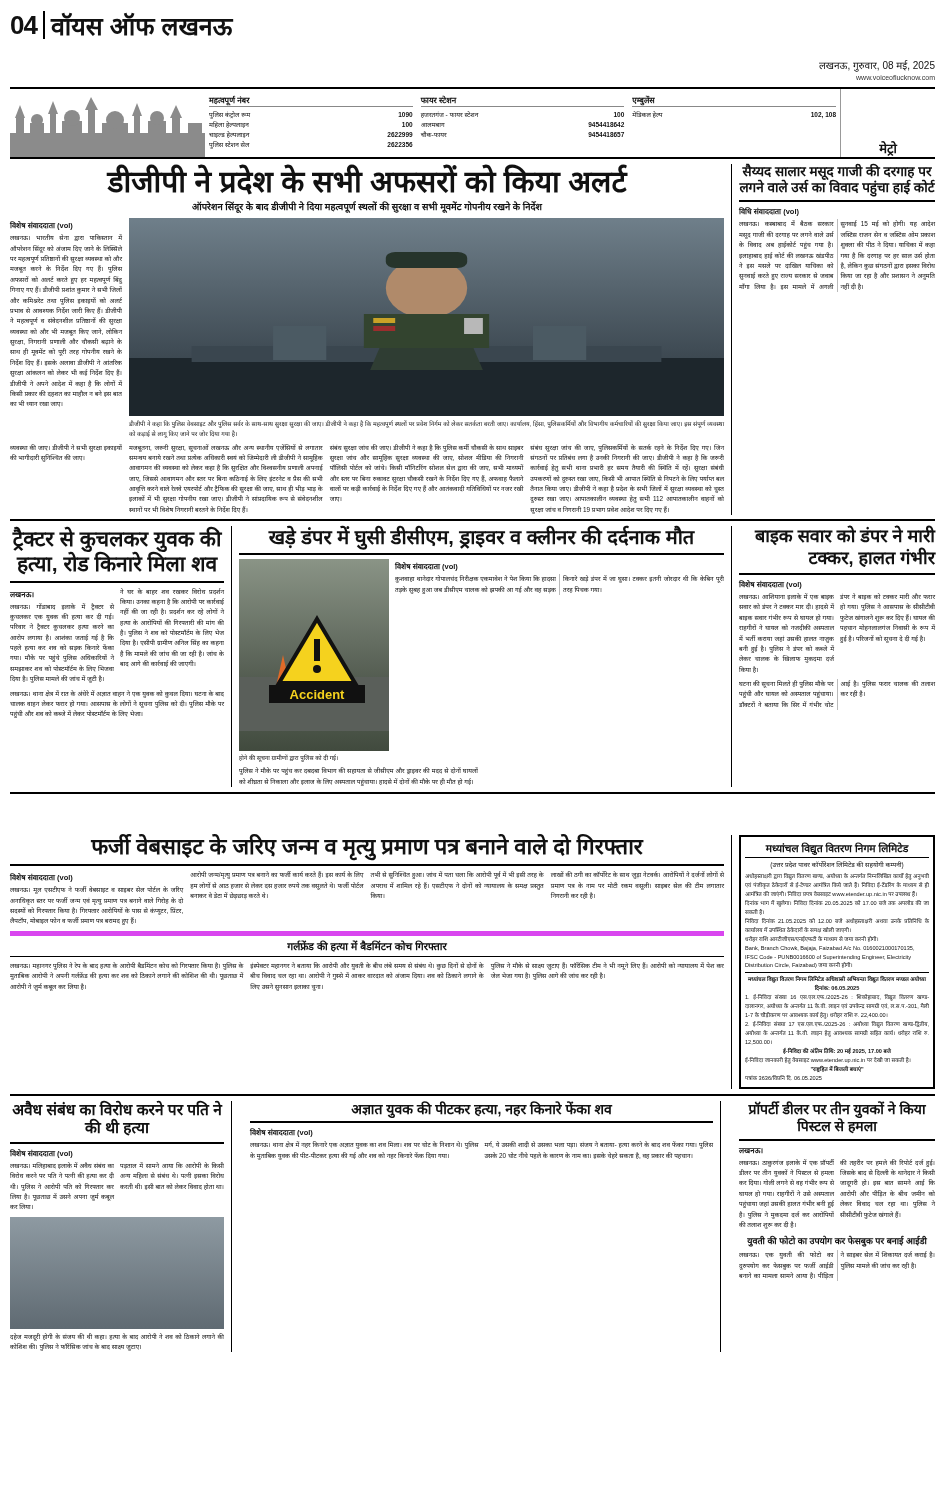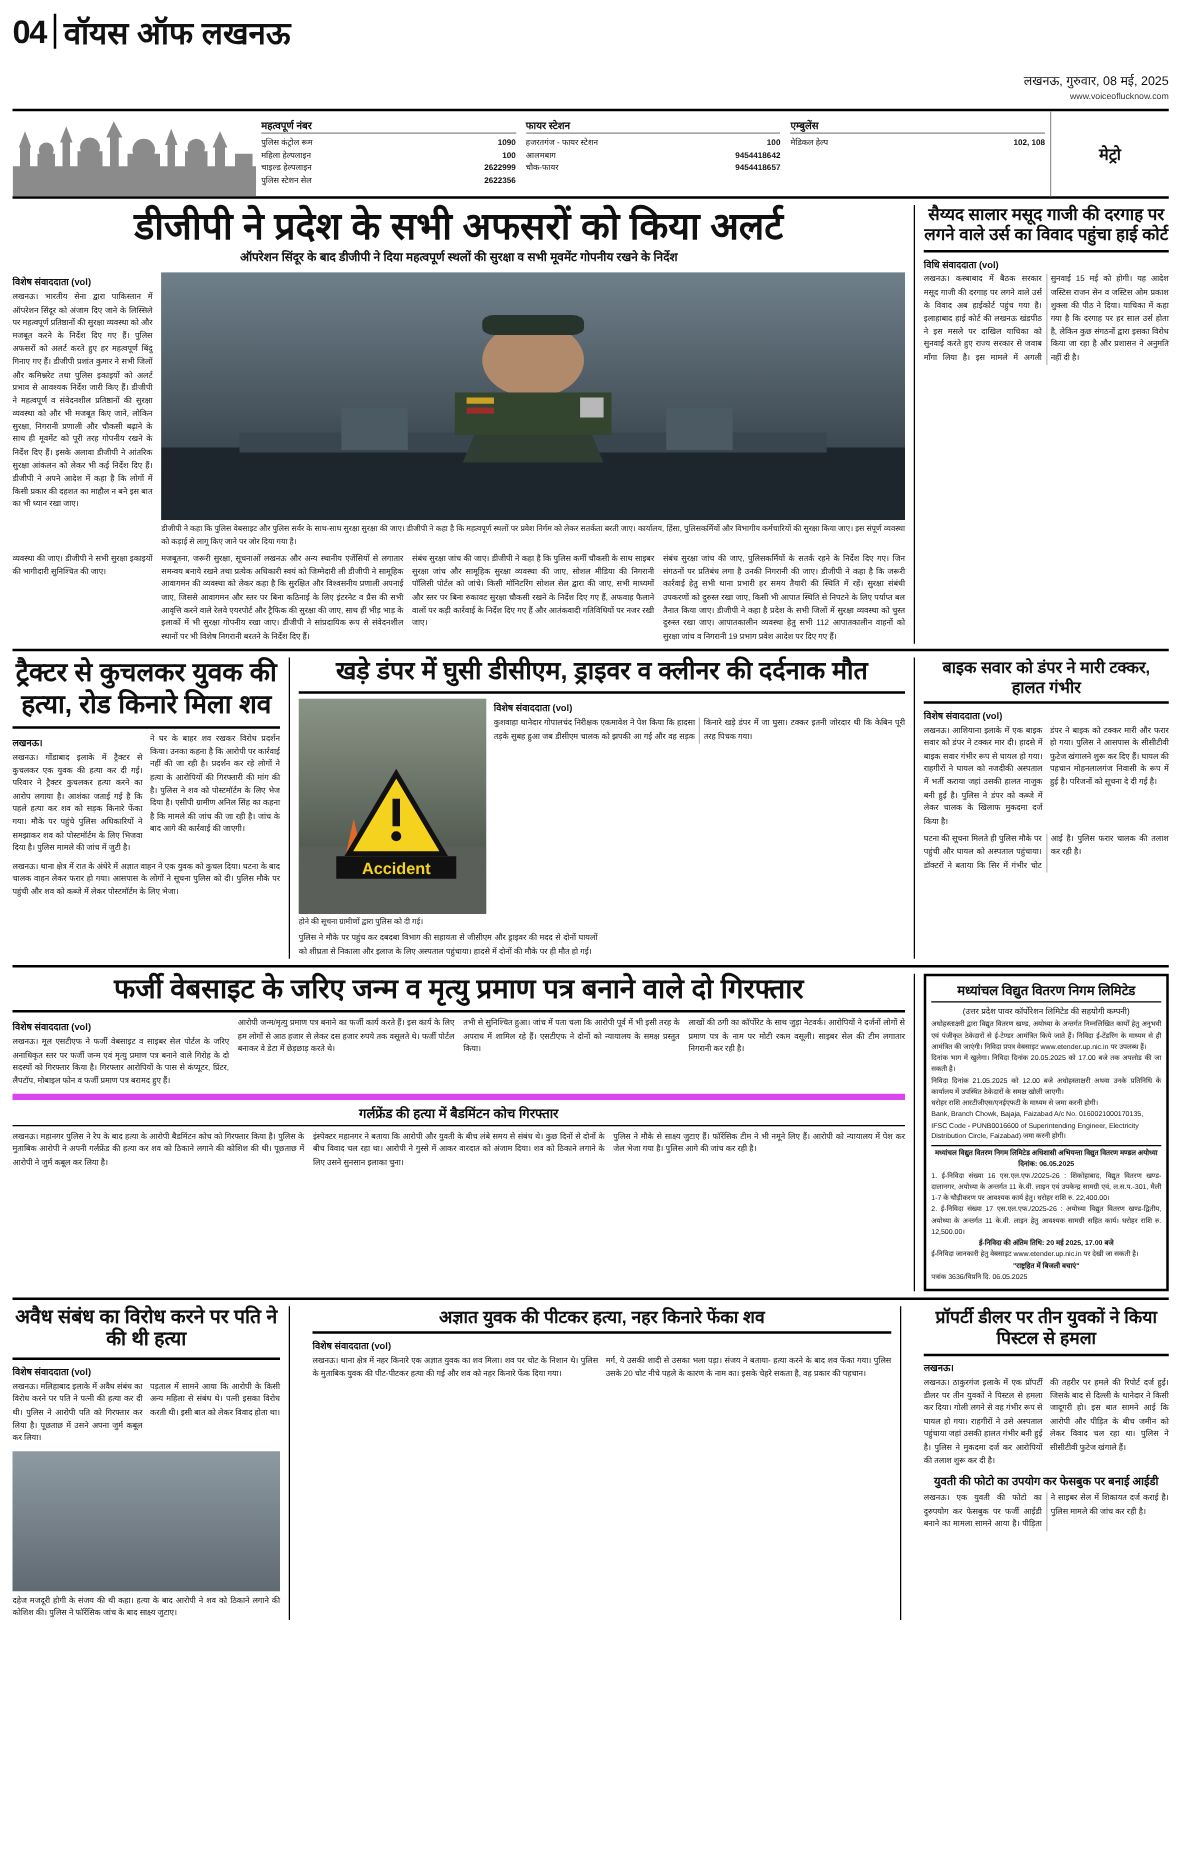--- a/index.html
+++ b/index.html
@@ -27,21 +27,21 @@
   
   .infostrip { display:flex; align-items:stretch; border-bottom:2px solid #000; height:70px; }
   .skyline { width:195px; position:relative; overflow:hidden; }
   .skyline svg { position:absolute; bottom:0; left:0; }
   .helpcols { display:flex; flex:1; font-size:6.5px; padding:5px 4px 0 4px; gap:8px; }
   .helpcol { flex:1; }
   .helpcol h4 { margin:0 0 3px 0; font-size:8px; font-weight:bold; border-bottom:1px solid #888; padding-bottom:1px;}
   .helprow { display:flex; justify-content:space-between; line-height:1.55; }
   .helprow .k { }
   .helprow .v { font-weight:bold; }
-  .metro-box { width:95px; display:flex; align-items:center; justify-content:center; border-left:1px solid #999;font-family:Liberation Mono, monospace; }
+  .metro-box { width:95px; display:flex; align-items:flex-end; justify-content:center; border-left:1px solid #999;font-family:Liberation Mono, monospace; }
   .metro-box span { font-size:13px; font-weight:bold; }
 
   
   .hl { font-weight:bold; line-height:1.12; }
   .byline { font-size:7.5px; font-weight:bold; margin:2px 0 3px 0; }
   .col-text { font-size:6.4px; line-height:1.62; text-align:justify; hyphens:auto; }
   .thickrule { border-top:2px solid #000; }
 
   
   .lead { border-bottom:2px solid #000; padding:5px 0 4px 0; display:flex; gap:7px; }
@@ -59,21 +59,21 @@
 
   
   .band2 { display:flex; gap:7px; border-bottom:2px solid #000; padding:5px 0 5px 0; }
   .b2a { width:222px; border-right:1px solid #000; padding-right:7px; }
   .b2a .hl2 { font-size:21px; text-align:center; line-height:1.2; margin-bottom:4px; }
   .b2b { flex:1; border-right:1px solid #000; padding-right:7px;}
   .b2b .hl2 { font-size:20px; text-align:center; line-height:1.15; margin-bottom:4px; }
   .b2c { width:196px; }
 
   
-  .band3 { display:flex; gap:7px; border-bottom:2px solid #000; padding:5px 0 5px 0; }
+  .band3 { display:flex; gap:7px; border-bottom:2px solid #000; padding:5px 0 5px 0;margin-top:36px; }
   .b3main { flex:1; border-right:1px solid #000; padding-right:7px; }
   .b3main .hl3 { font-size:22px; text-align:center; line-height:1.1; margin-bottom:5px; }
   .b3side { width:196px; }
 
   
   .adbox { border:2px solid #000; padding:4px; }
   .adtitle { text-align:center; font-size:10.5px; font-weight:bold; border-bottom:1px solid #000; padding-bottom:2px; margin-bottom:2px;}
   .adsub { text-align:center; font-size:6.5px; margin-bottom:3px; }
   .adtext { font-size:5.6px; line-height:1.6; text-align:justify; }
   .adcenter { text-align:center; font-weight:bold; }
@@ -84,21 +84,21 @@
   .b4a .hl4 { font-size:15.5px; text-align:center; line-height:1.2; margin-bottom:4px;}
   .b4b { flex:1; border-right:1px solid #000; padding-right:7px;}
   .b4b .hl4 { font-size:14px; text-align:center; line-height:1.2; margin-bottom:4px;}
   .b4c { width:196px; }
 
   .subhead { font-size:10.5px; font-weight:bold; text-align:center; border-top:5px solid #d946ef; border-bottom:1px solid #000; padding:3px 0; margin:4px 0 4px 0; }
   .subhead2 { font-size:9px; font-weight:bold; text-align:center; margin:4px 0 3px 0; }
 
   
   .ph-press { height:198px; background:linear-gradient(180deg,#5d6e78 0%, #46555f 45%, #2d3840 100%); position:relative; }
-  .ph-accident { height:172px; background:linear-gradient(180deg,#7d8a7a 0%, #5f6b5c 60%, #414a3e 100%); position:relative; }
+  .ph-accident { height:192px; background:linear-gradient(180deg,#7d8a7a 0%, #5f6b5c 60%, #414a3e 100%); position:relative; }
   .ph-gray { height:112px; background:linear-gradient(180deg,#8e9aa2 0%,#5f6a72 100%); }
   .smallcaption { font-size:6.1px; line-height:1.5; text-align:justify; margin-top:2px;}
 </style>
 </head>
 <body>
 
 <div class="page">
 
   <div class="masthead">
     <div class="mast-left">
@@ -283,21 +283,21 @@
         </div>
         <div style="flex:1">
           <div class="byline">विशेष संवाददाता (vol)</div>
           <div class="col-text two-col">कुशवाहा थानेदार गोपालचंद निरीक्षक एकमावेश ने पेश किया कि हादसा तड़के सुबह हुआ जब डीसीएम चालक को झपकी आ गई और वह सड़क किनारे खड़े डंपर में जा घुसा। टक्कर इतनी जोरदार थी कि केबिन पूरी तरह पिचक गया।</div>
         </div>
       </div>
       <div class="col-text two-col" style="margin-top:4px;">पुलिस ने मौके पर पहुंच कर दबदबा विभाग की सहायता से जीसीएम और ड्राइवर की मदद से दोनों घायलों को शीघ्रता से निकाला और इलाज के लिए अस्पताल पहुंचाया। हादसे में दोनों की मौके पर ही मौत हो गई।</div>
     </div>
 
     <div class="b2c">
-      <div class="hl" style="font-size:13px;text-align:center;line-height:1.22;">बाइक सवार को डंपर ने मारी टक्कर, हालत गंभीर</div>
+      <div class="hl" style="font-size:18px;text-align:right;line-height:1.22;">बाइक सवार को डंपर ने मारी टक्कर, हालत गंभीर</div>
       <div class="thickrule" style="margin:3px 0 4px 0;"></div>
       <div class="byline">विशेष संवाददाता (vol)</div>
       <div style="display:flex; gap:6px;">
         <div style="flex:1" class="col-text">लखनऊ। आशियाना इलाके में एक बाइक सवार को डंपर ने टक्कर मार दी। हादसे में बाइक सवार गंभीर रूप से घायल हो गया। राहगीरों ने घायल को नजदीकी अस्पताल में भर्ती कराया जहां उसकी हालत नाजुक बनी हुई है। पुलिस ने डंपर को कब्जे में लेकर चालक के खिलाफ मुकदमा दर्ज किया है।</div>
         <div style="flex:1" class="col-text">डंपर ने बाइक को टक्कर मारी और फरार हो गया। पुलिस ने आसपास के सीसीटीवी फुटेज खंगालने शुरू कर दिए हैं। घायल की पहचान मोहनलालगंज निवासी के रूप में हुई है। परिजनों को सूचना दे दी गई है।</div>
       </div>
       <div class="col-text two-col" style="margin-top:4px;">घटना की सूचना मिलते ही पुलिस मौके पर पहुंची और घायल को अस्पताल पहुंचाया। डॉक्टरों ने बताया कि सिर में गंभीर चोट आई है। पुलिस फरार चालक की तलाश कर रही है।</div>
     </div>
   </div>
 

